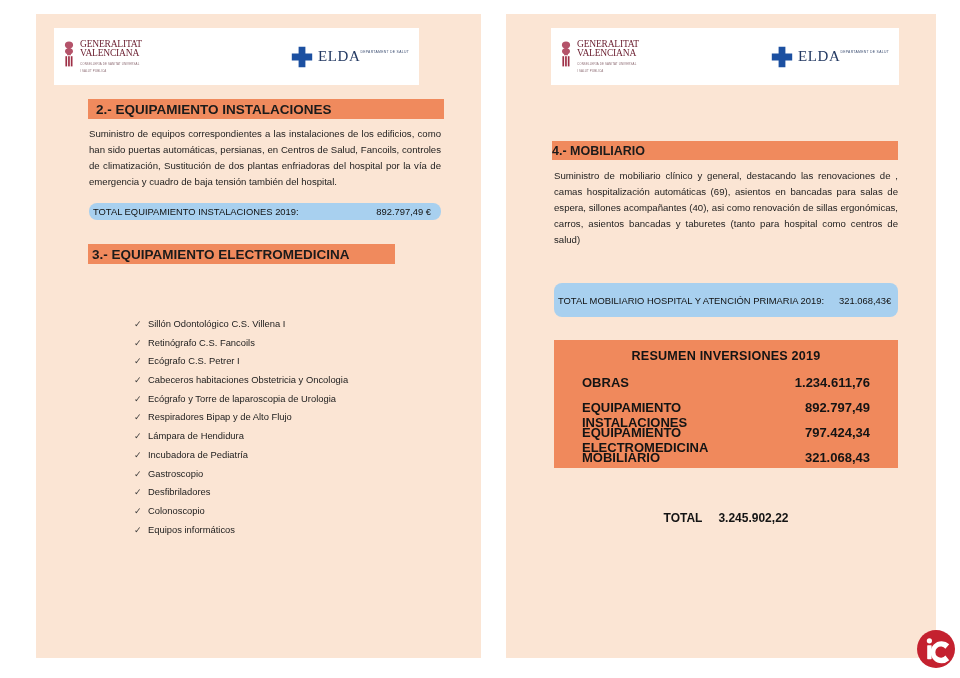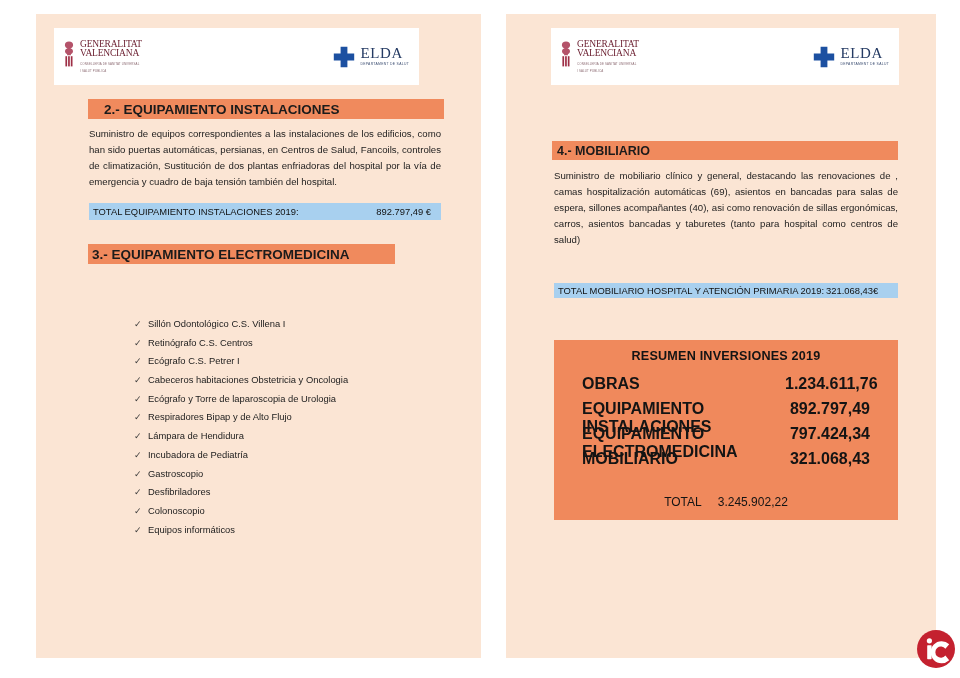--- a/index.html
+++ b/index.html
@@ -64,21 +64,21 @@
     font-size: 2.9px;
     line-height: 1.45;
     color: #8c6a72;
     letter-spacing: 0.15px;
     white-space: nowrap;
   }
 
   
   .elda-logo { display: flex; align-items: center; gap: 5px; }
   .elda-cross { width: 22px; height: 22px; flex: 0 0 auto; }
-  .elda-text { display: flex; flex-direction: column; line-height: 1; }
+  .elda-text { display: flex; flex-direction: row; line-height: 1; }
   .elda-name {
     font-family: "Liberation Serif", serif;
     font-size: 15px;
     letter-spacing: 0.6px;
     color: #243a63;
     font-weight: 400;
   }
   .elda-sub {
     font-size: 3.4px;
     letter-spacing: 0.3px;
@@ -92,23 +92,23 @@
     position: absolute;
     background: #f08a5d;
     color: #1b1b1b;
     font-weight: bold;
     display: flex;
     align-items: center;
     box-sizing: border-box;
   }
   .sec-bar span { display: block; }
 
-  #sec2-bar { left: 82px;  top: 99px;  width: 356px; height: 20px; padding-left: 16px; font-size: 13.5px; }
+  #sec2-bar { left: 82px;  top: 99px;  width: 356px; height: 20px; padding-left: 8px; font-size: 13.5px; }
   #sec3-bar { left: 82px;  top: 244px; width: 307px; height: 20px; padding-left: 4px; font-size: 13.5px; }
-  #sec4-bar { left: 546px; top: 141px; width: 346px; height: 19px; padding-left: 5px; font-size: 12.5px; }
+  #sec4-bar { left: 546px; top: 141px; width: 346px; height: 19px; font-size: 12.5px; }
 
   
   .body-par {
     position: absolute;
     text-align: justify;
     color: #1c1c1c;
     font-size: 9.6px;
     line-height: 16px;
     box-sizing: border-box;
   }
@@ -143,71 +143,72 @@
 
   
   .total-bar {
     position: absolute;
     background: #a8d0ef;
     color: #111111;
     display: flex;
     align-items: center;
     box-sizing: border-box;
     font-size: 9.4px;
+    border-radius: 8px;
   }
   #tot-inst {
     left: 83px; top: 203px; width: 352px; height: 17px; padding: 0 10px 0 4px;
     justify-content: space-between;
   }
   #tot-elec {
     left: 83px; top: 570px; width: 352px; height: 17px; padding-left: 4px;
   }
   #tot-elec .tb-value { margin-left: 31px; }
   #tot-mob {
-    left: 548px; top: 283px; width: 344px; height: 15px; padding-left: 4px;
-  }
-  #tot-mob .tb-value { margin-left: 2px; }
+    left: 548px; top: 283px; width: 344px; height: 34px; padding-left: 4px;
+  }
+  #tot-mob .tb-value { margin-left: 15px; }
 
   
   .summary {
     position: absolute;
     left: 548px;
     top: 340px;
     width: 344px;
-    height: 180px;
+    height: 128px;
     background: #f0895c;
     box-sizing: border-box;
     padding: 9px 0 0 0;
     color: #141414;
   }
   .summary-title {
     text-align: center;
     font-size: 12.6px;
     font-weight: bold;
     letter-spacing: 0.2px;
     margin-bottom: 12px;
   }
   .summary-row {
     display: flex;
     align-items: baseline;
     padding: 0 28px 0 28px;
     height: 25px;
-    font-size: 16px;
+    font-size: 13px;
     font-weight: bold;
   }
   .summary-row .sr-label { flex: 1 1 auto; }
   .summary-row .sr-value { flex: 0 0 auto; text-align: right; width: 85px; }
   .summary-total {
     display: flex;
     align-items: baseline;
     justify-content: center;
     gap: 16px;
-    margin-top: 20px;
+    margin-top: 36px;
     font-size: 12px;
-    font-weight: normal;
+    font-weight: bold;
   }
 
   
   .watermark {
     position: absolute;
     right: 10px;
     bottom: 9px;
     width: 40px;
     height: 40px;
   }
@@ -263,21 +264,21 @@
   </div>
 
 
   <ul class="checklist">
     <li>
         <span class="check-mark">✓</span>
         <span>Sillón Odontológico C.S. Villena I</span>
       </li>
     <li>
         <span class="check-mark">✓</span>
-        <span>Retinógrafo C.S. Centros</span>
+        <span>Retinógrafo C.S. Fancoils</span>
       </li>
     <li>
         <span class="check-mark">✓</span>
         <span>Ecógrafo C.S. Petrer I</span>
       </li>
     <li>
         <span class="check-mark">✓</span>
         <span>Cabeceros habitaciones Obstetricia y Oncologia</span>
       </li>
     <li>

